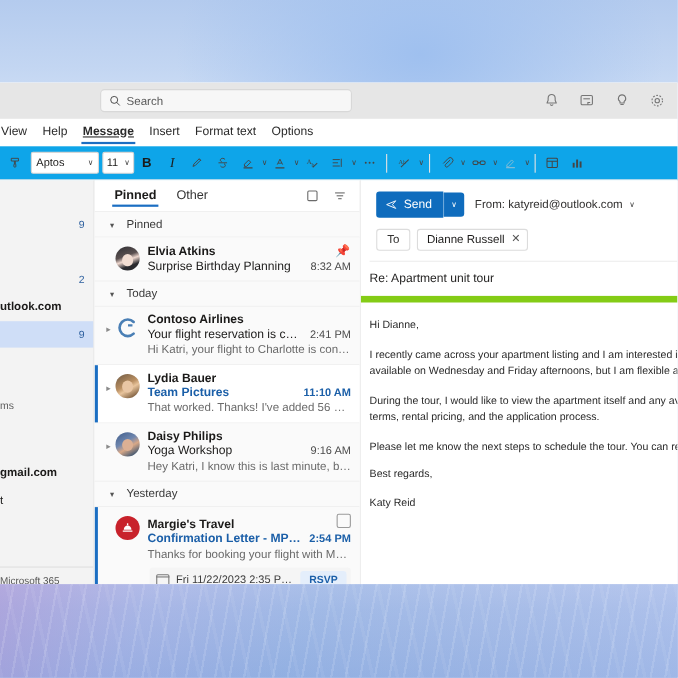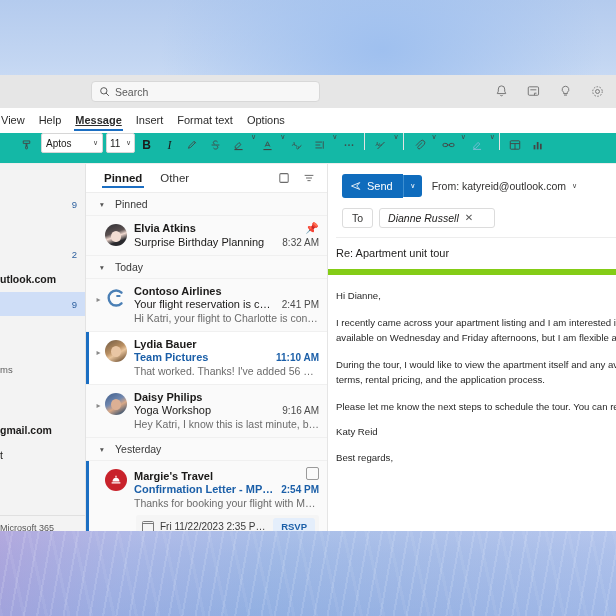--- a/index.html
+++ b/index.html
@@ -59,22 +59,22 @@
     font-size:11px;color:#2b2b2b;padding:3px 7px 4px;cursor:default;white-space:nowrap;
     position:relative;
   }
   .rtab.first{margin-left:-6px;}
   .rtab.active{font-weight:bold;text-decoration:underline;}
   .rtab.active:after{
     content:"";position:absolute;left:6px;right:6px;bottom:-1px;height:1.6px;background:#1b6ec2;
   }
 
   .ribbon{
-    height:30px;background:#14b8a6;display:flex;gap:0;
-    border-bottom:1px solid #ededed;padding-left:15px;
+    height:30px;background:#0ea5e9;display:flex;align-items:center;gap:0;
+    border-bottom:1px solid #ededed;padding-left:2px;
   }
   .rb-item{display:flex;align-items:center;justify-content:center;height:24px;min-width:17px;padding:0 3px;}
   .rb-sep{width:1px;height:17px;background:#e3e3e3;margin:0 4px;}
   .rb-caret{font-size:7px;color:#444;margin-left:1px;}
   .font-name{
     width:62px;height:20px;border:1px solid #d6d6d6;border-radius:2px;background:#fff;
     display:flex;align-items:center;padding:0 4px;box-sizing:border-box;justify-content:space-between;
     font-size:10px;color:#1b1a19;margin-left:3px;
   }
   .font-size{
@@ -188,21 +188,21 @@
   }
   .from-txt{font-size:10.5px;color:#323130;display:flex;align-items:center;gap:6px;}
   .from-caret{font-size:7px;color:#444;}
   .to-row{display:flex;align-items:center;gap:6px;margin-top:10px;padding:0 8px 9px 6px;border-bottom:1px solid #ededed;}
   .to-lbl{
     border:1px solid #dcdcdc;border-radius:3px;font-size:10.5px;color:#323130;
     padding:3px 9px;background:#fff;
   }
   .chip{
     border:1px solid #dcdcdc;border-radius:3px;background:#fff;font-size:10.5px;color:#1b1a19;
-    padding:3px 21px 3px 8px;display:flex;align-items:flex-start;gap:6px;font-style:italic;
+    padding:3px 6px 3px 8px;display:flex;align-items:flex-start;gap:6px;
   }
   .chip .x{color:#555;font-size:10px;}
   .subject-row{padding:9px 8px 10px 8px;border-bottom:6px solid #84cc16;font-size:11px;color:#201f1e;}
   .mailbody{padding:13px 0 0 8px;font-size:9.6px;color:#292929;line-height:1.62;}
   .mailbody p{margin:0 0 11px 0;white-space:nowrap;}
   .mailbody p.wrapline{white-space:normal;width:700px;}
   .sig{margin:0;line-height:1.55;}
 
   svg{display:block;}
 </style>
@@ -561,19 +561,19 @@
         </div>
       </div>
 
       <div class="subject-row">Re: Apartment unit tour</div>
 
       <div class="mailbody">
         <p>Hi Dianne,</p>
         <p class="wrapline">I recently came across your apartment listing and I am interested in exploring the space. Would it be possible to arrange a tour at your earliest convenience? I am available on Wednesday and Friday afternoons, but I am flexible and willing to adjust my schedule.</p>
         <p class="wrapline">During the tour, I would like to view the apartment itself and any available community amenities or shared spaces. Additionally, it would be helpful to discuss lease terms, rental pricing, and the application process.</p>
         <p>Please let me know the next steps to schedule the tour. You can reach me at this email address or by phone.</p>
+        <p class="sig">Best regards,</p>
         <p class="sig">Katy Reid</p>
-        <p class="sig">Best regards,</p>
       </div>
     </div>
 
   </div>
 </div>
 
 </body></html>

